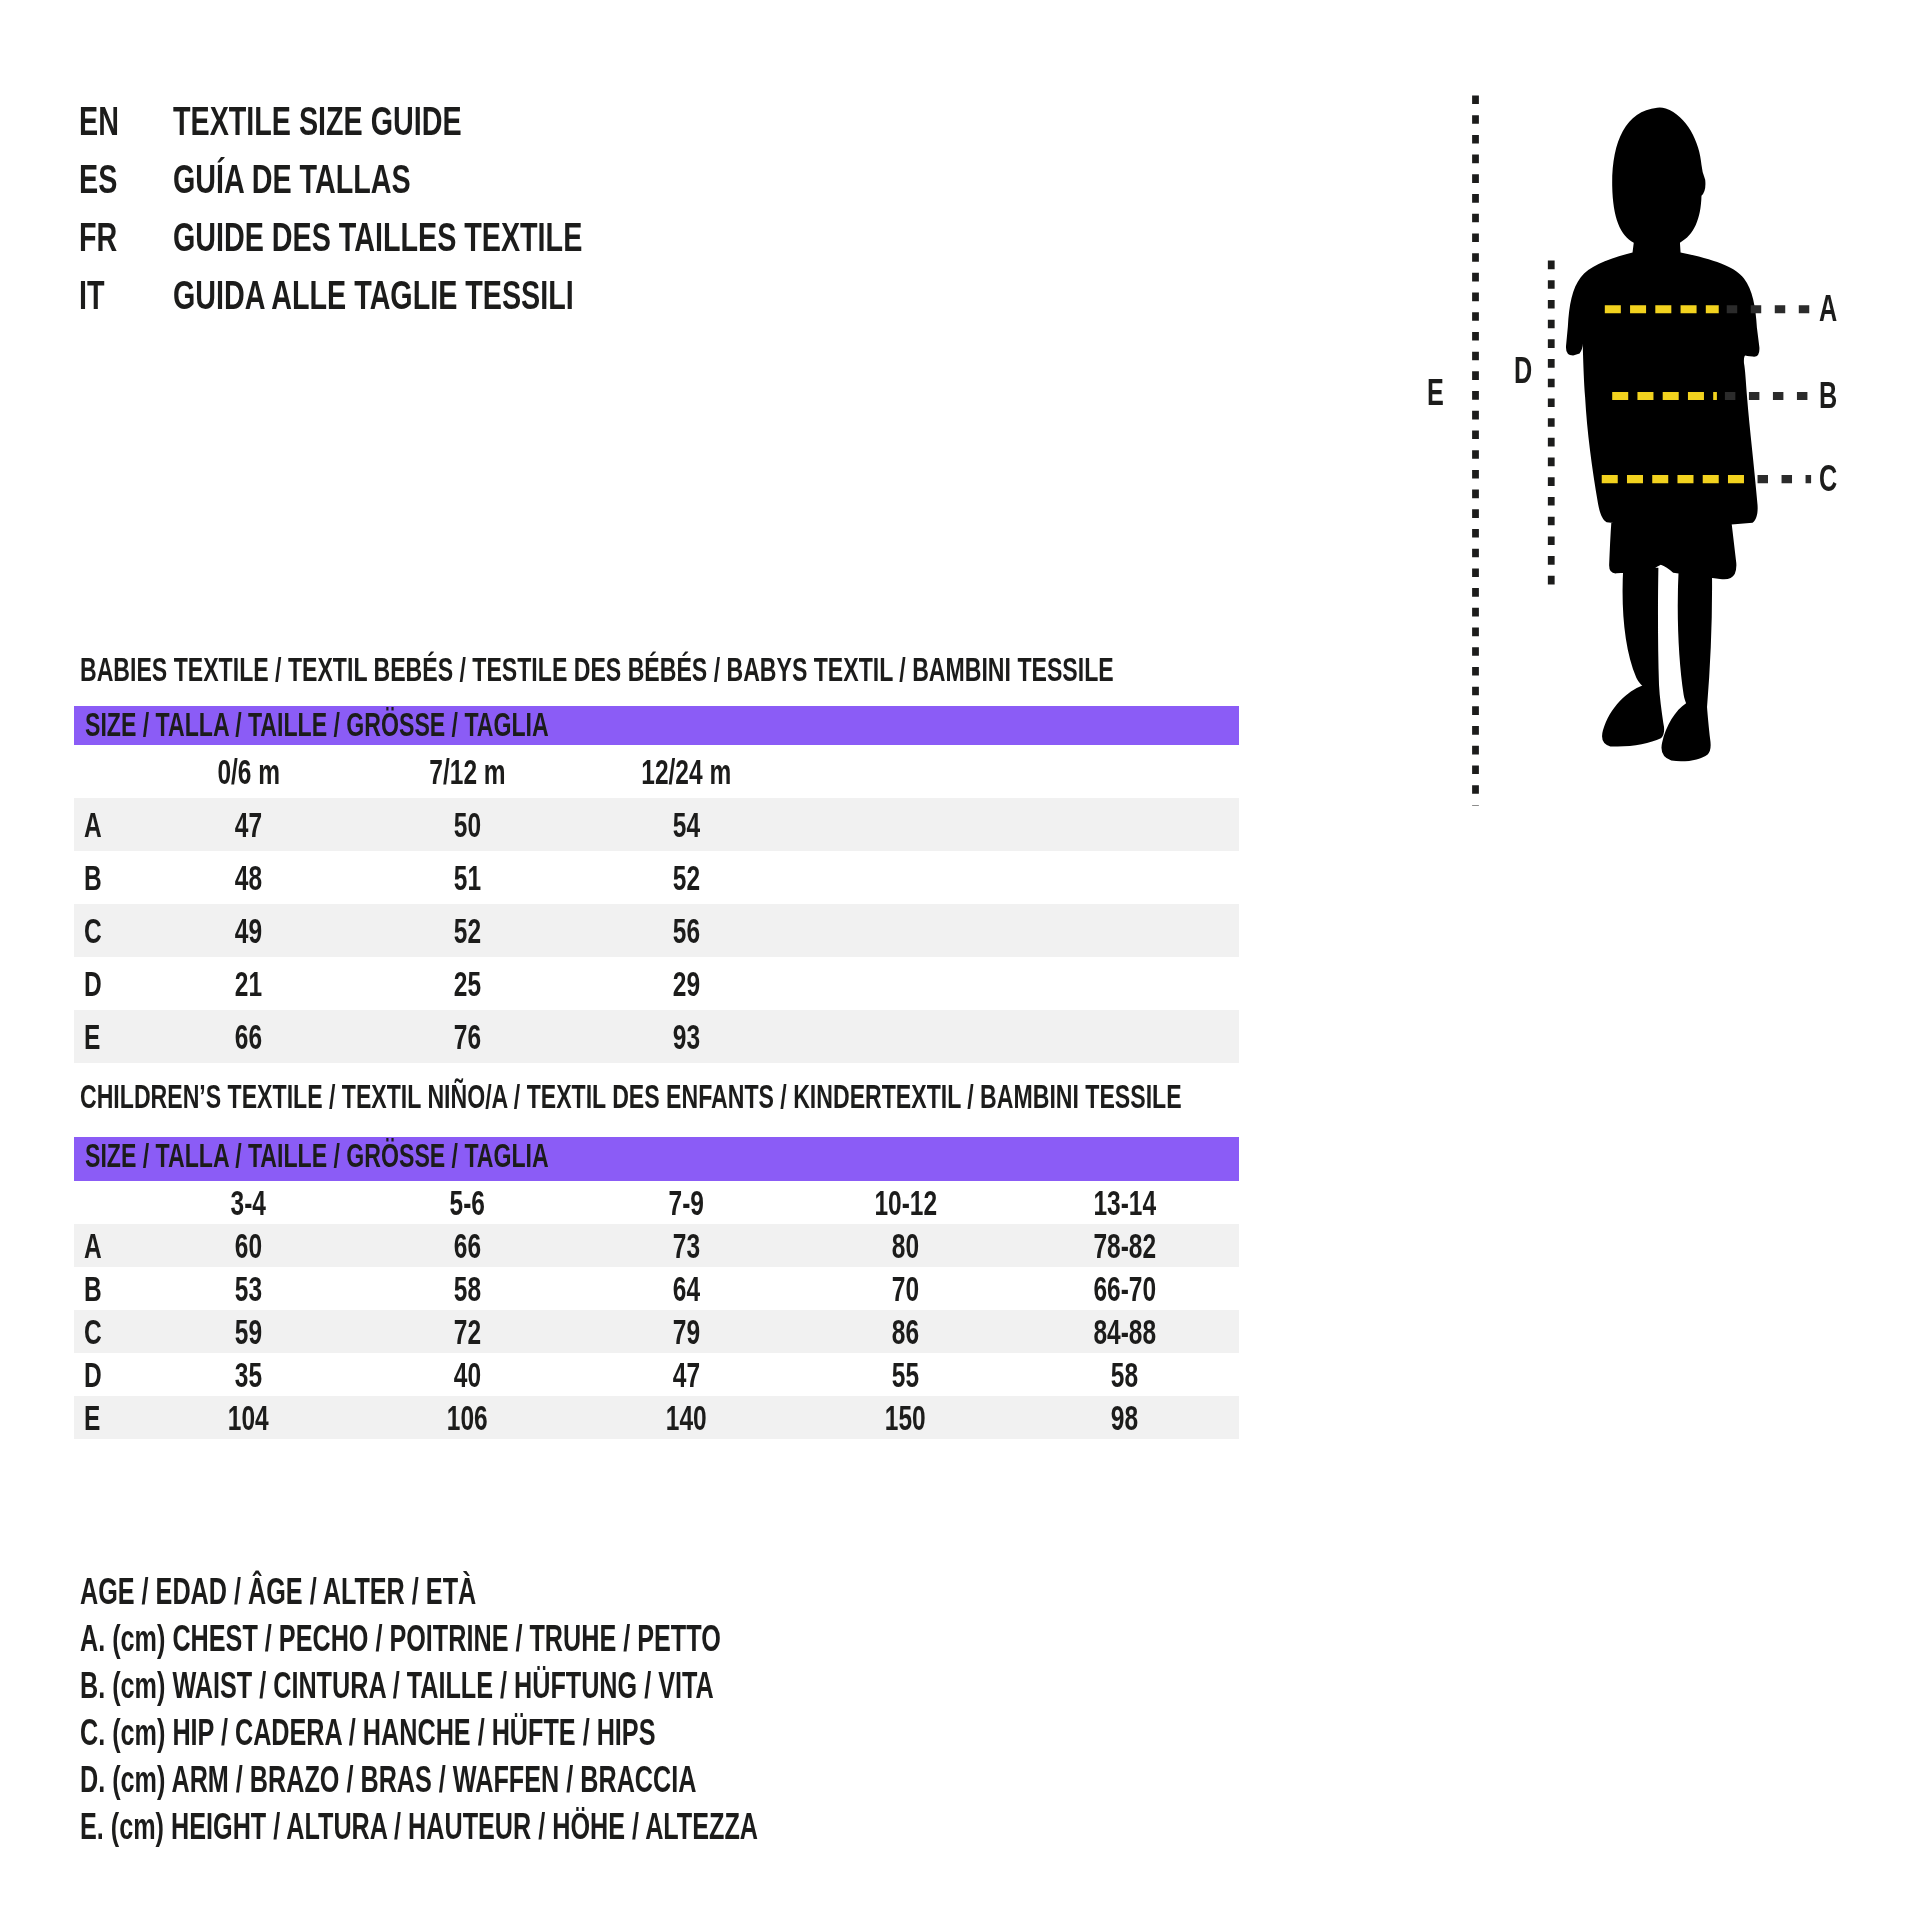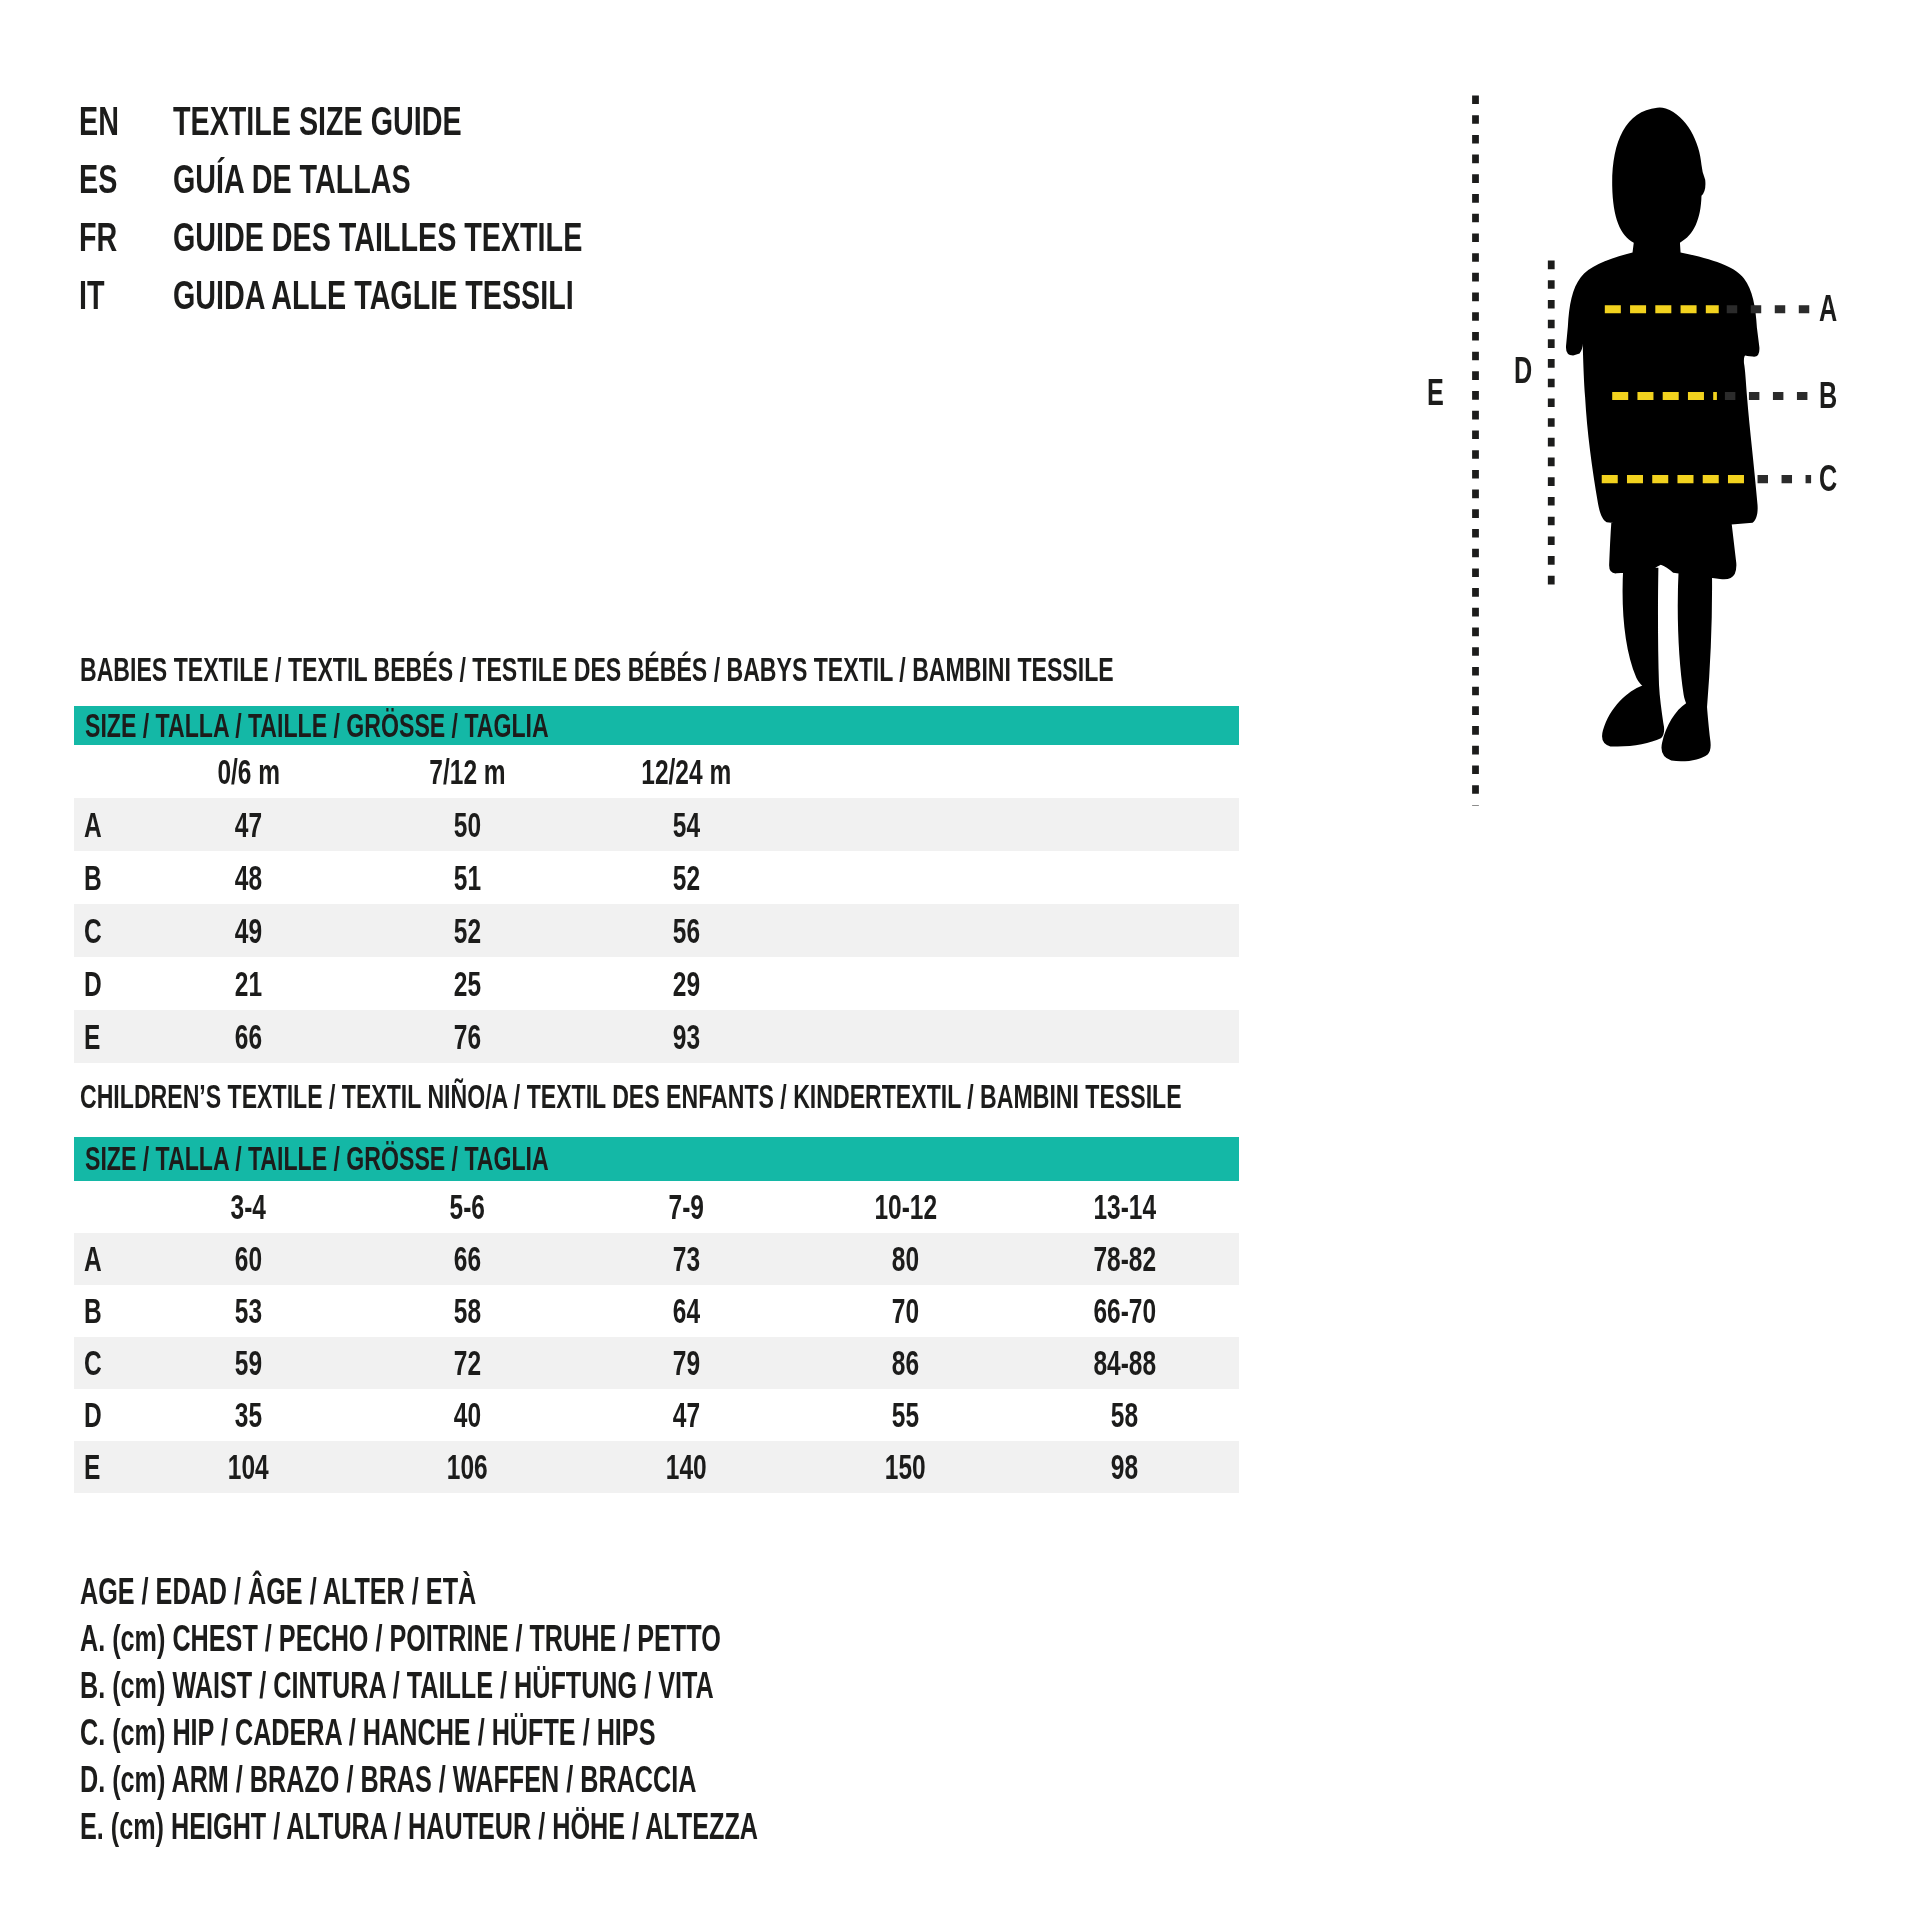--- a/index.html
+++ b/index.html
@@ -23,26 +23,26 @@
 
   
   .section-title{position:absolute;left:80px;font-size:33px;font-weight:700;line-height:43px}
   .title-babies{top:648px}
   .title-children{top:1075px}
 
   
   .table{position:absolute;left:74px;width:1165px}
   .table-babies{top:706px}
   .table-children{top:1137px}
-  .sizebar{background:#14b8a6;display:flex;align-items:center;padding-left:11px;font-size:33px;font-weight:700}
+  .sizebar{background:#8b5cf6;display:flex;align-items:flex-start;padding-left:11px;font-size:33px;font-weight:700}
   .table-babies .sizebar{height:39px}
   .table-children .sizebar{height:44px}
   .trow{display:flex;align-items:center;font-size:35px;font-weight:700}
   .table-babies .trow{height:53px}
-  .table-children .trow{height:52px}
+  .table-children .trow{height:43px}
   .trow.alt{background:#f1f1f1}
   .tlabel{width:55px;padding-left:10px;box-sizing:content-box}
   .tcell{width:219px;text-align:center}
 
   
   .legend{position:absolute;left:80px;top:1568px}
   .legend-line{height:47px;display:flex;align-items:center;font-size:36px;font-weight:700}
 </style>
 </head>
 <body>

